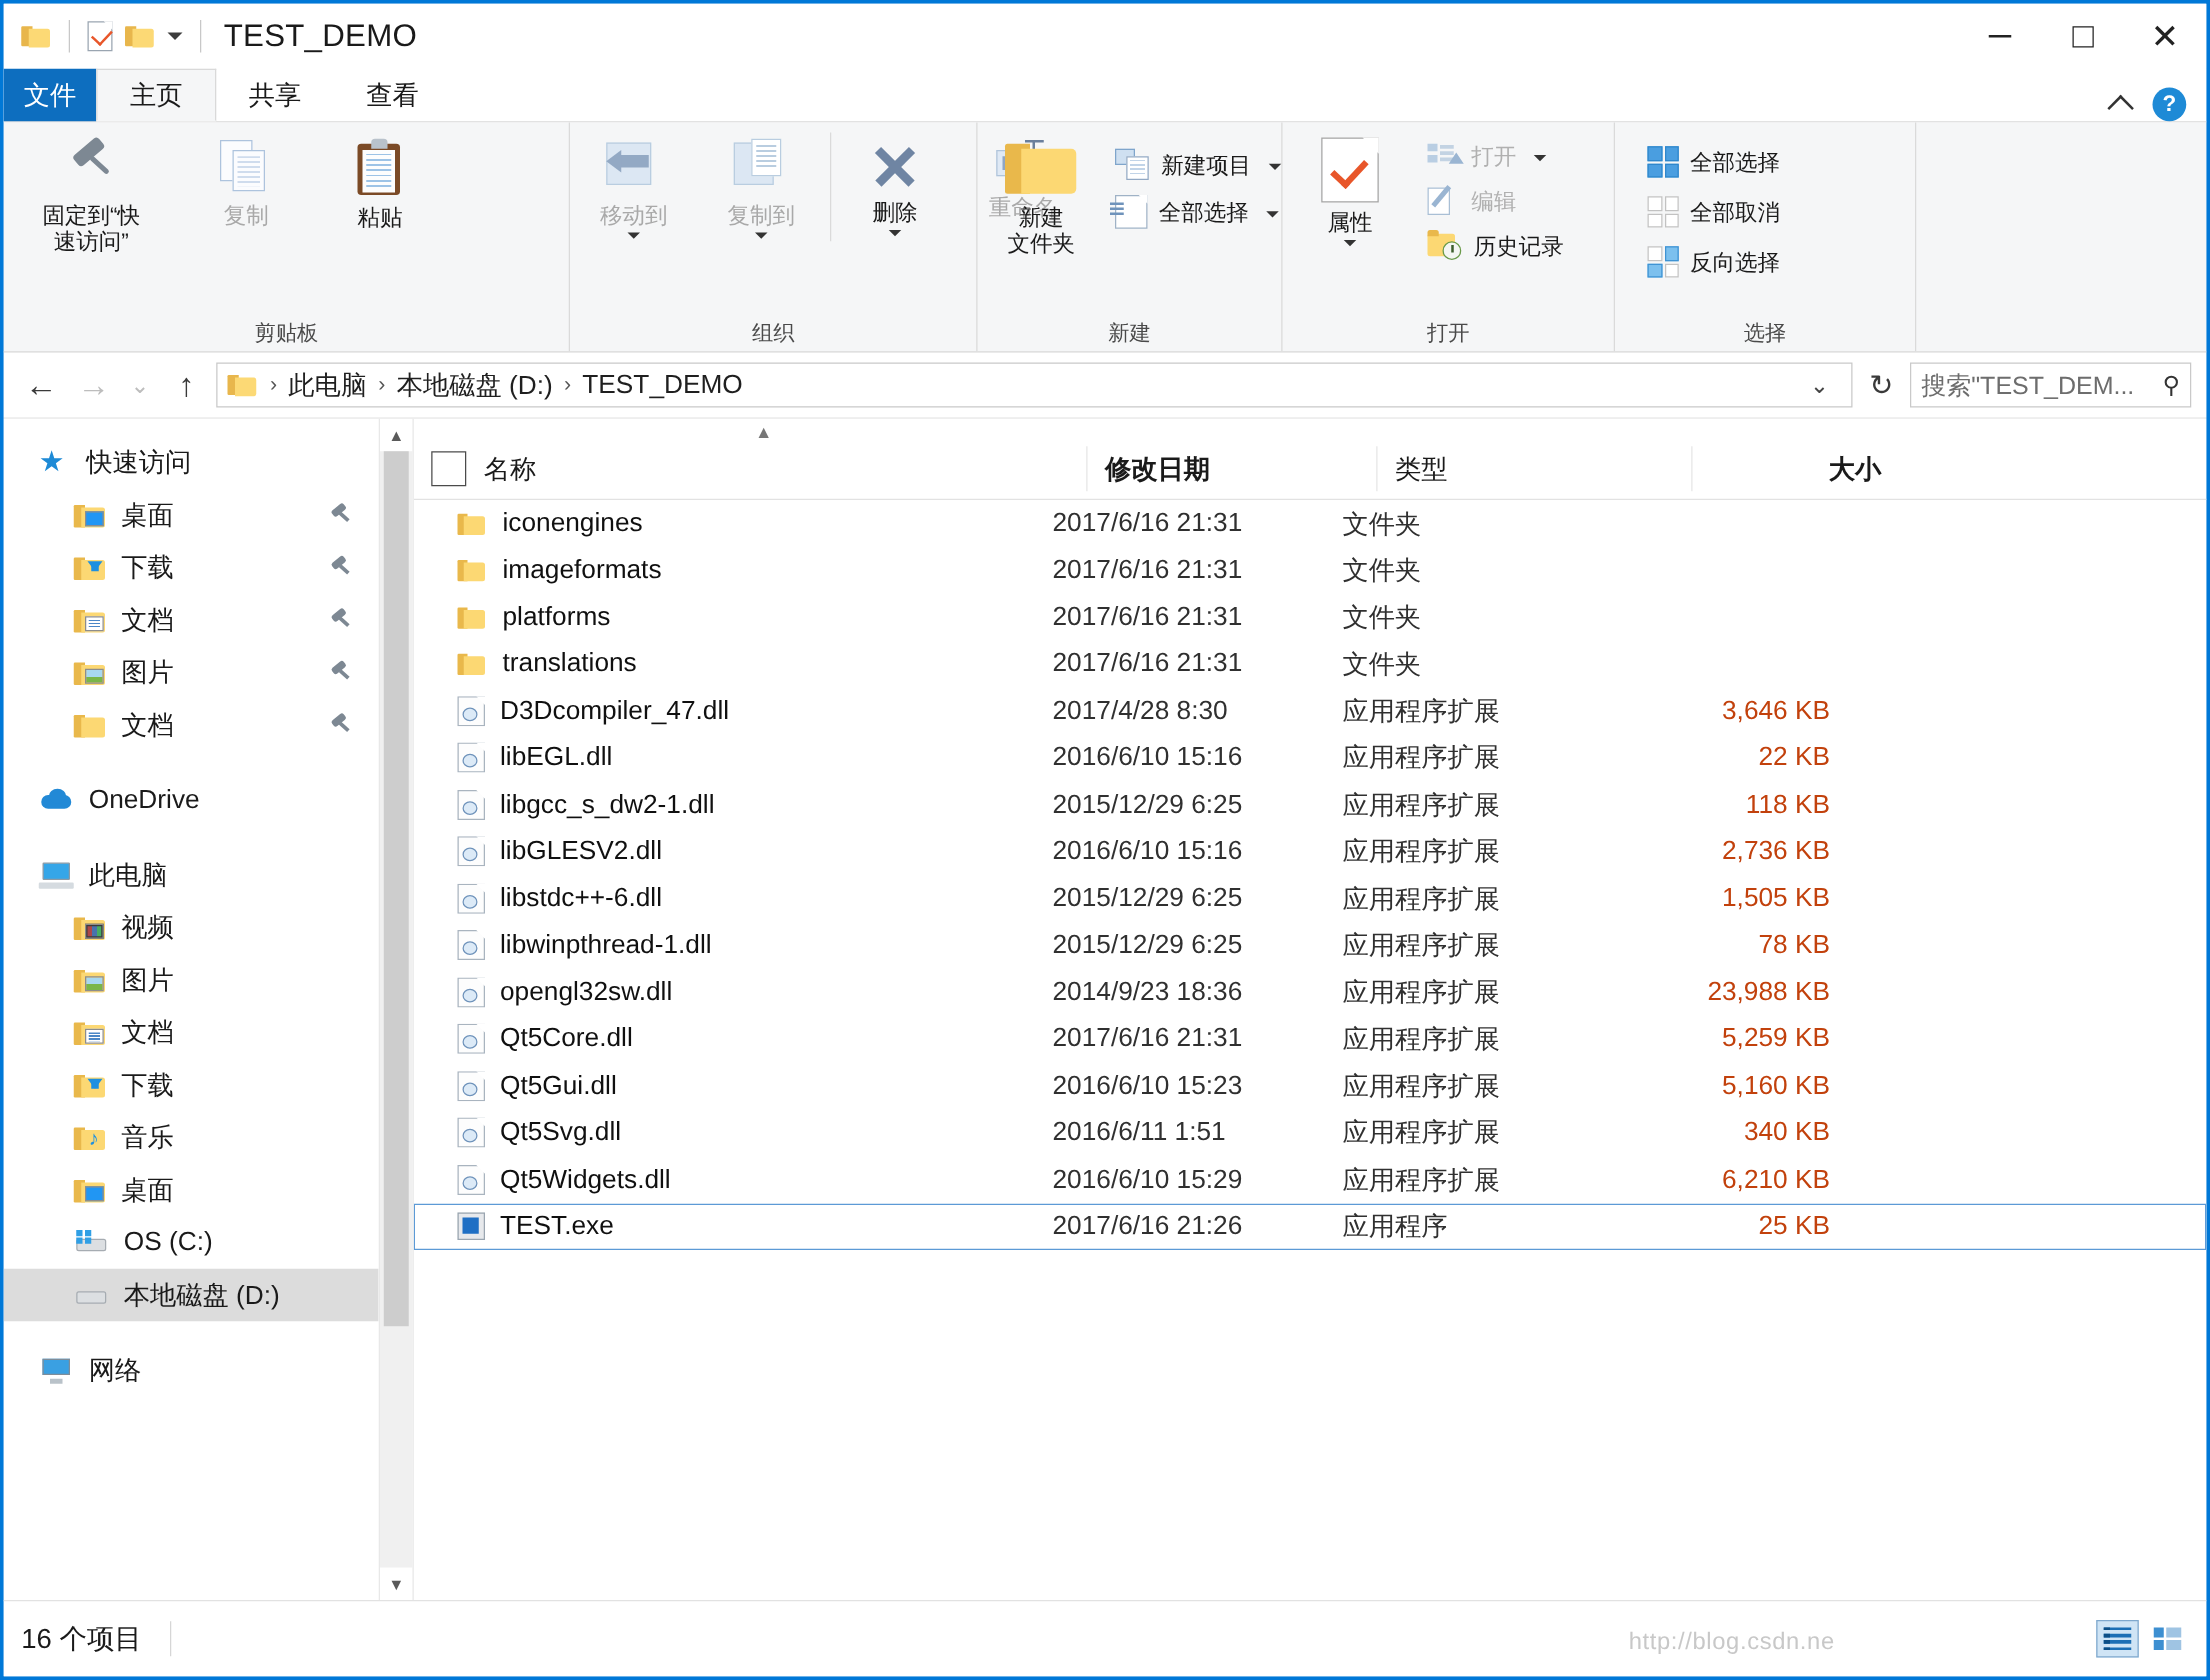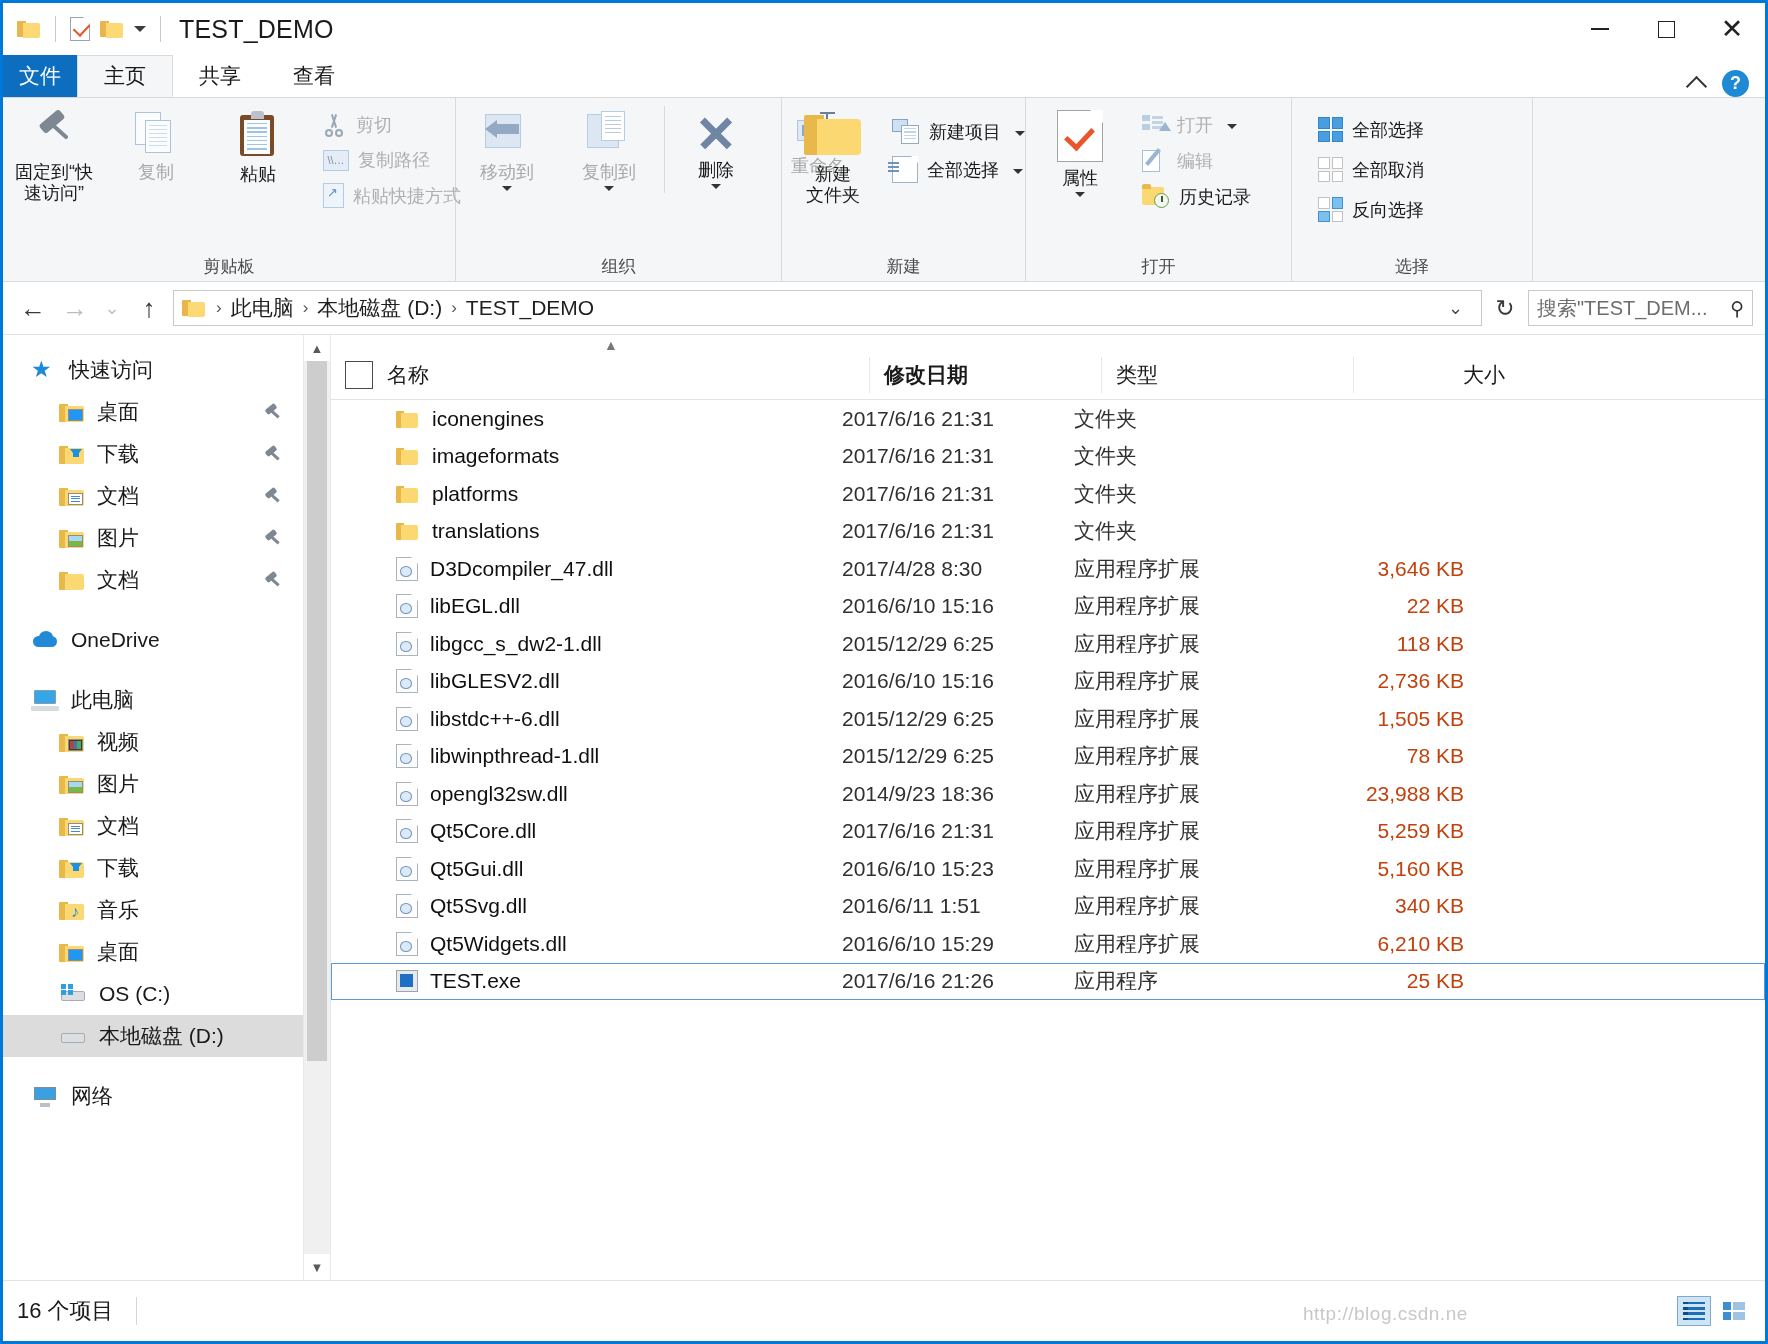--- a/index.html
+++ b/index.html
@@ -197,26 +197,26 @@
   .listpane{flex:1;display:flex;flex-direction:column;min-width:0;background:#fff;}
   .sorthint{height:16px;position:relative;}
   .sorthint .car{position:absolute;left:273px;top:2px;font-size:14px;color:#777;}
   .colhdr{height:48px;display:flex;align-items:center;border-bottom:1px solid #e2e2e2;flex:0 0 auto;}
   .colhdr .cell{font-size:21px;color:#1a1a1a;padding-left:14px;box-sizing:border-box;height:36px;display:flex;align-items:center;border-left:1px solid #e6e6e6;}
   .colhdr .cell.first{border-left:none;}
   .hdrcheck{width:28px;height:28px;border:1.6px solid #4b4b4b;margin-left:14px;box-sizing:border-box;flex:0 0 auto;}
   .c-name{width:496px;}
   .c-date{width:232px;font-weight:bold;}
   .c-type{width:252px;}
-  .c-size{width:170px;justify-content:flex-end;padding-right:18px;padding-left:0;}
+  .c-size{width:170px;justify-content:flex-end;padding-right:18px;padding-left:0;font-weight:bold;}
 
   .rows{flex:1;overflow:hidden;position:relative;}
   .row{height:37.5px;display:flex;align-items:center;box-sizing:border-box;border:1px solid transparent;}
   .row.selected{background:#fff;border:1px solid #5c9ad6;}
-  .row .nm{width:496px;display:flex;align-items:center;gap:12px;padding-left:64px;box-sizing:border-box;font-size:21px;color:#101010;white-space:nowrap;overflow:hidden;}
+  .row .nm{width:496px;display:flex;align-items:center;gap:12px;padding-left:34px;box-sizing:border-box;font-size:21px;color:#101010;white-space:nowrap;overflow:hidden;}
   .row .dt{width:232px;font-size:21px;color:#303030;padding-left:14px;box-sizing:border-box;white-space:nowrap;}
   .row .tp{width:252px;font-size:21px;color:#303030;padding-left:14px;box-sizing:border-box;white-space:nowrap;}
   .row .sz{width:170px;font-size:21px;color:#c2410c;text-align:right;padding-right:18px;box-sizing:border-box;white-space:nowrap;}
 
   .fi{width:24px;height:20px;position:relative;flex:0 0 auto;}
   .fi.folder:before{content:"";position:absolute;left:0;top:2px;width:8px;height:17px;background:#e9b84b;border-radius:1px 0 0 1px;}
   .fi.folder:after{content:"";position:absolute;left:5px;top:4px;width:17px;height:15px;background:#fcd873;border-radius:0 2px 2px 0;}
   .fi.dll{width:22px;height:24px;background:#fdfdfd;border:1.4px solid #a9b4bf;box-sizing:border-box;}
   .fi.dll:before{content:"";position:absolute;right:-1px;top:-1px;border-width:0 7px 7px 0;border-style:solid;border-color:#fff #fff transparent transparent;}
   .fi.dll:after{content:"";position:absolute;left:3px;bottom:3px;width:12px;height:11px;border:1.6px solid #6f93bb;border-radius:50%;box-sizing:border-box;background:#dceaf7;}
@@ -296,37 +296,20 @@
           <span class="lbl">复制</span>
         </div>
         <div class="bigbtn" style="width:90px">
           <span class="paste-ic">
               <i class="board"></i>
               <i class="sheet"></i>
               <i class="clip"></i>
             </span>
           <span class="lbl">粘贴</span>
         </div>
-        <div class="smallcol" style="margin-left:6px">
-          <div class="smallbtn dis">
-            <span class="scis-ic">
-                <i class="b1"></i>
-                <i class="b2"></i>
-              </span>
-            <span class="lbl">剪切</span>
-          </div>
-          <div class="smallbtn dis">
-            <span class="path-ic">\\…</span>
-            <span class="lbl">复制路径</span>
-          </div>
-          <div class="smallbtn dis">
-            <span class="shortcut-ic"></span>
-            <span class="lbl">粘贴快捷方式</span>
-          </div>
-        </div>
       </div>
       <div class="glabel">剪贴板</div>
     </div>
 
     <div class="rgroup" style="width:325px">
       <div class="gbody">
         <div class="bigbtn dis" style="width:78px">
           <span class="moveto-ic">
               <i class="bx"></i>
               <i class="ar"></i>

